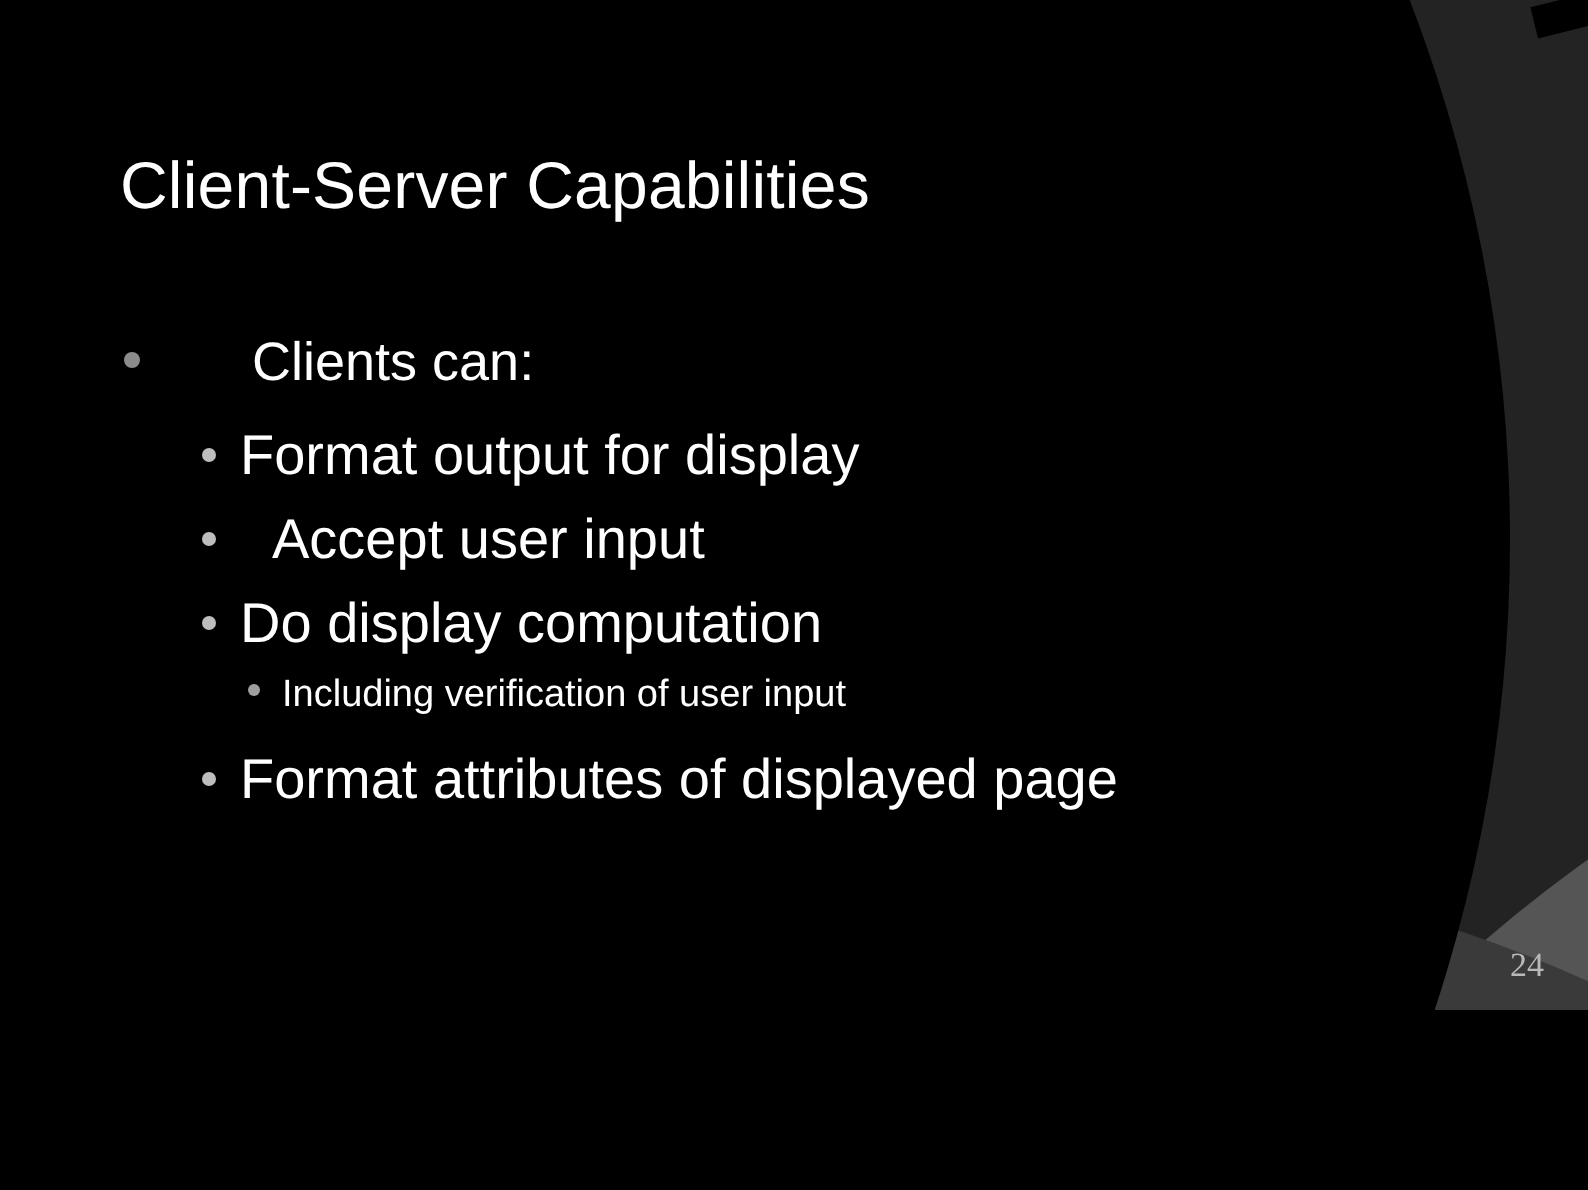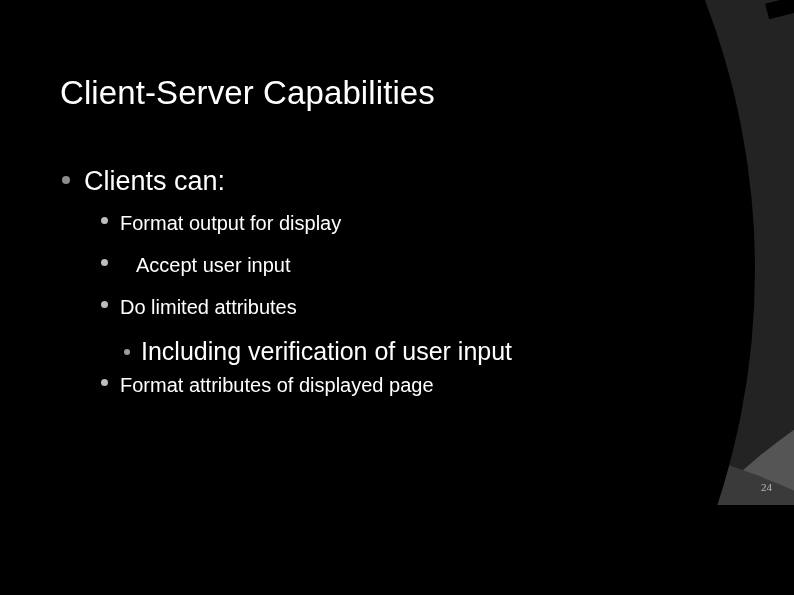--- a/index.html
+++ b/index.html
@@ -115,40 +115,40 @@
     border-radius: 50%;
     flex: none;
     position: relative;
   }
 
   
   .lvl1            { left: 62px; font-size: 27px; }
   .lvl1 .bullet-dot{ width: 8px;  height: 8px;  background: #8c8c8c; top: -6px; margin-right: 14px; }
 
   
-  .lvl2            { left: 101px; font-size: 20px; }
+  .lvl2            { left: 101px; font-size: 28px; }
   .lvl2 .bullet-dot{ width: 7px;  height: 7px;  background: #bdbdbd; top: -6px; margin-right: 12px; }
 
   
-  .lvl3            { left: 124px; font-size: 25px; }
+  .lvl3            { left: 124px; font-size: 19px; }
   .lvl3 .bullet-dot{ width: 6px;  height: 6px;  background: #9e9e9e; top: -5px; margin-right: 11px; }
 
-  .row-y0 { top: 166px; }
+  .row-y0 { top: 166px; gap: 42px; }
   .row-y1 { top: 212px; }
   .row-y2 { top: 254px; gap: 16px; }
   .row-y3 { top: 296px; }
   .row-y4 { top: 337px; }
   .row-y5 { top: 374px; }
 
   .slide-number {
     position: absolute;
     right: 22px;
     bottom: 12px;
     color: #b9b9b9;
-    font-size: 11px;
+    font-size: 17px;
     font-family: "Liberation Serif", serif;
   }
 </style>
 </head>
 <body>
 
 <div class="slide">
 
   <div class="bg-layer">
     <div class="bg-right-field"></div>
@@ -174,21 +174,21 @@
         <span class="bullet-text">Format output for display</span>
       </div>
 
       <div class="bullet-row lvl2 row-y2">
         <span class="bullet-dot"></span>
         <span class="bullet-text">Accept user input</span>
       </div>
 
       <div class="bullet-row lvl2 row-y3">
         <span class="bullet-dot"></span>
-        <span class="bullet-text">Do limited attributes</span>
+        <span class="bullet-text">Do display computation</span>
       </div>
 
       <div class="bullet-row lvl3 row-y4">
         <span class="bullet-dot"></span>
         <span class="bullet-text">Including verification of user input</span>
       </div>
 
       <div class="bullet-row lvl2 row-y5">
         <span class="bullet-dot"></span>
         <span class="bullet-text">Format attributes of displayed page</span>

